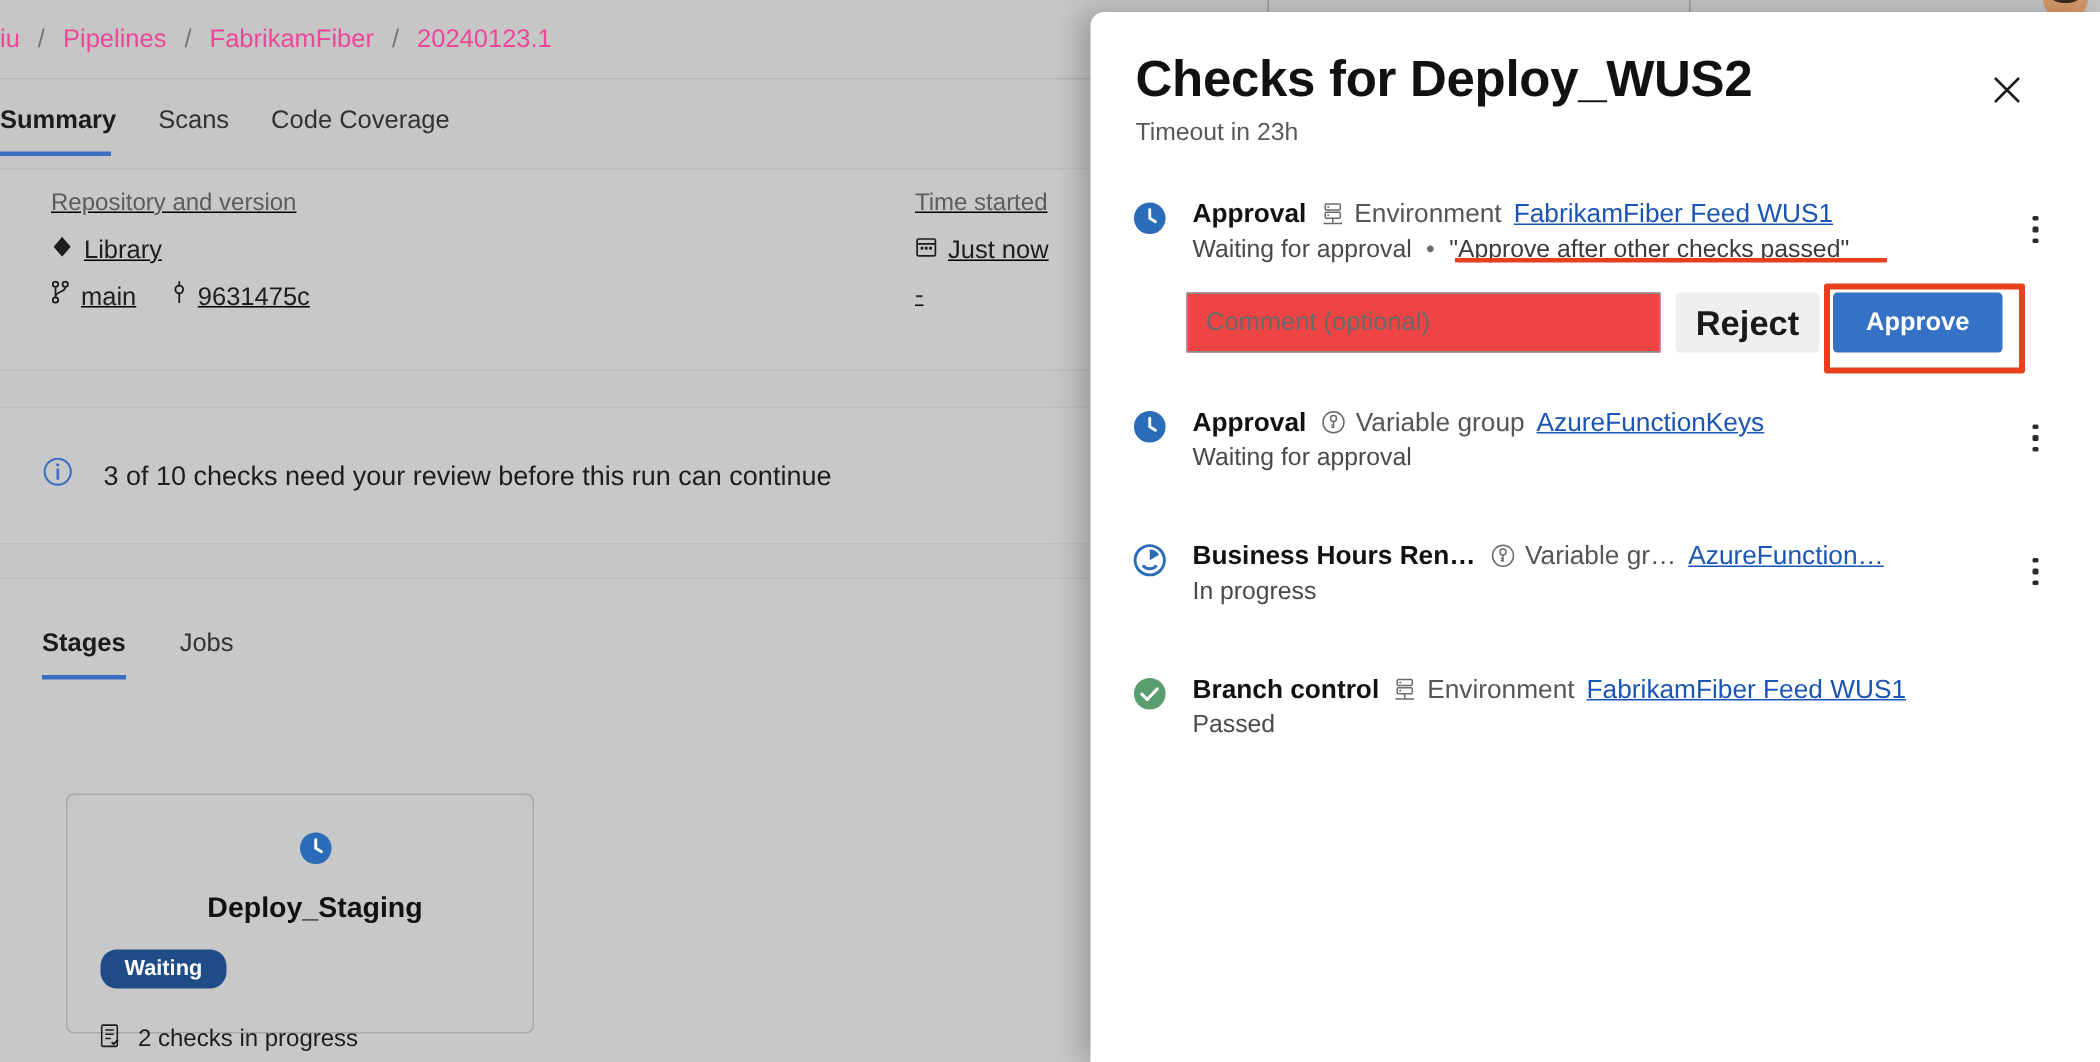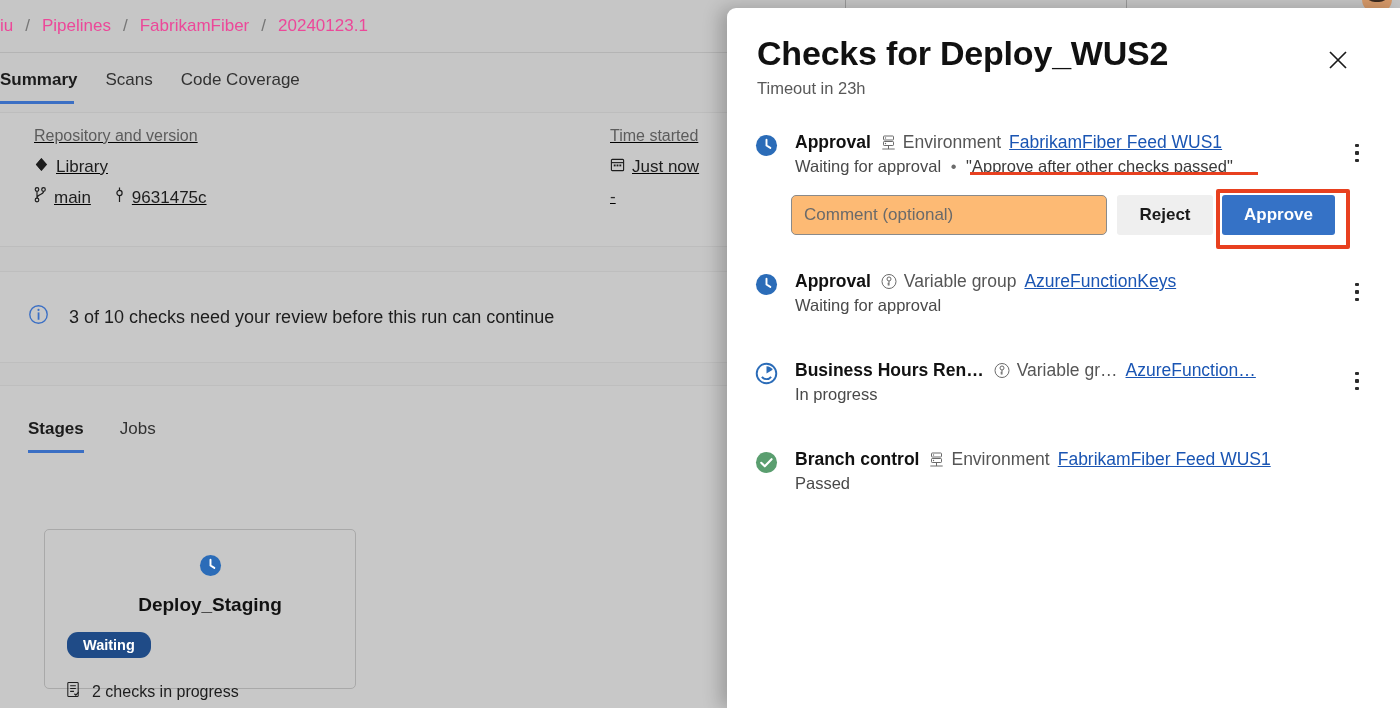--- a/index.html
+++ b/index.html
@@ -197,32 +197,32 @@
   .kebab i { width: 3.5px; height: 3.5px; background: #2b2b2b; border-radius: 1px; display:block; }
 
   
   .action-row {
     display: flex; align-items: center;
     padding: 10px 0 12px 64px;
     gap: 0px;
   }
   .comment-input {
     width: 316px; height: 40px;
-    border: 1px solid #8a8a8a; border-radius: 5px;
+    border: 1px solid #8a8a8a; border-radius: 0;
     padding: 0 12px;
     font-size: 17px; font-family: "Liberation Sans", sans-serif;
-    color: #111; background: #fdba74;
+    color: #111; background: #ef4444;
     outline: none;
   }
   .comment-input::placeholder { color: #6a6a6a; }
   .btn-reject {
     margin-left: 10px;
     height: 40px; min-width: 96px;
     background: #efefef; border: none; border-radius: 3px;
-    font-size: 17px; font-weight: bold; color: #1a1a1a;
+    font-size: 23px; font-weight: bold; color: #1a1a1a;
     cursor: pointer; font-family: "Liberation Sans", sans-serif;
   }
   .btn-approve-slot { position: relative; margin-left: 9px; }
   .btn-approve {
     height: 40px; min-width: 113px;
     background: #3572c6; border: none; border-radius: 3px;
     font-size: 17px; font-weight: bold; color: #ffffff;
     cursor: pointer; font-family: "Liberation Sans", sans-serif;
   }
 

